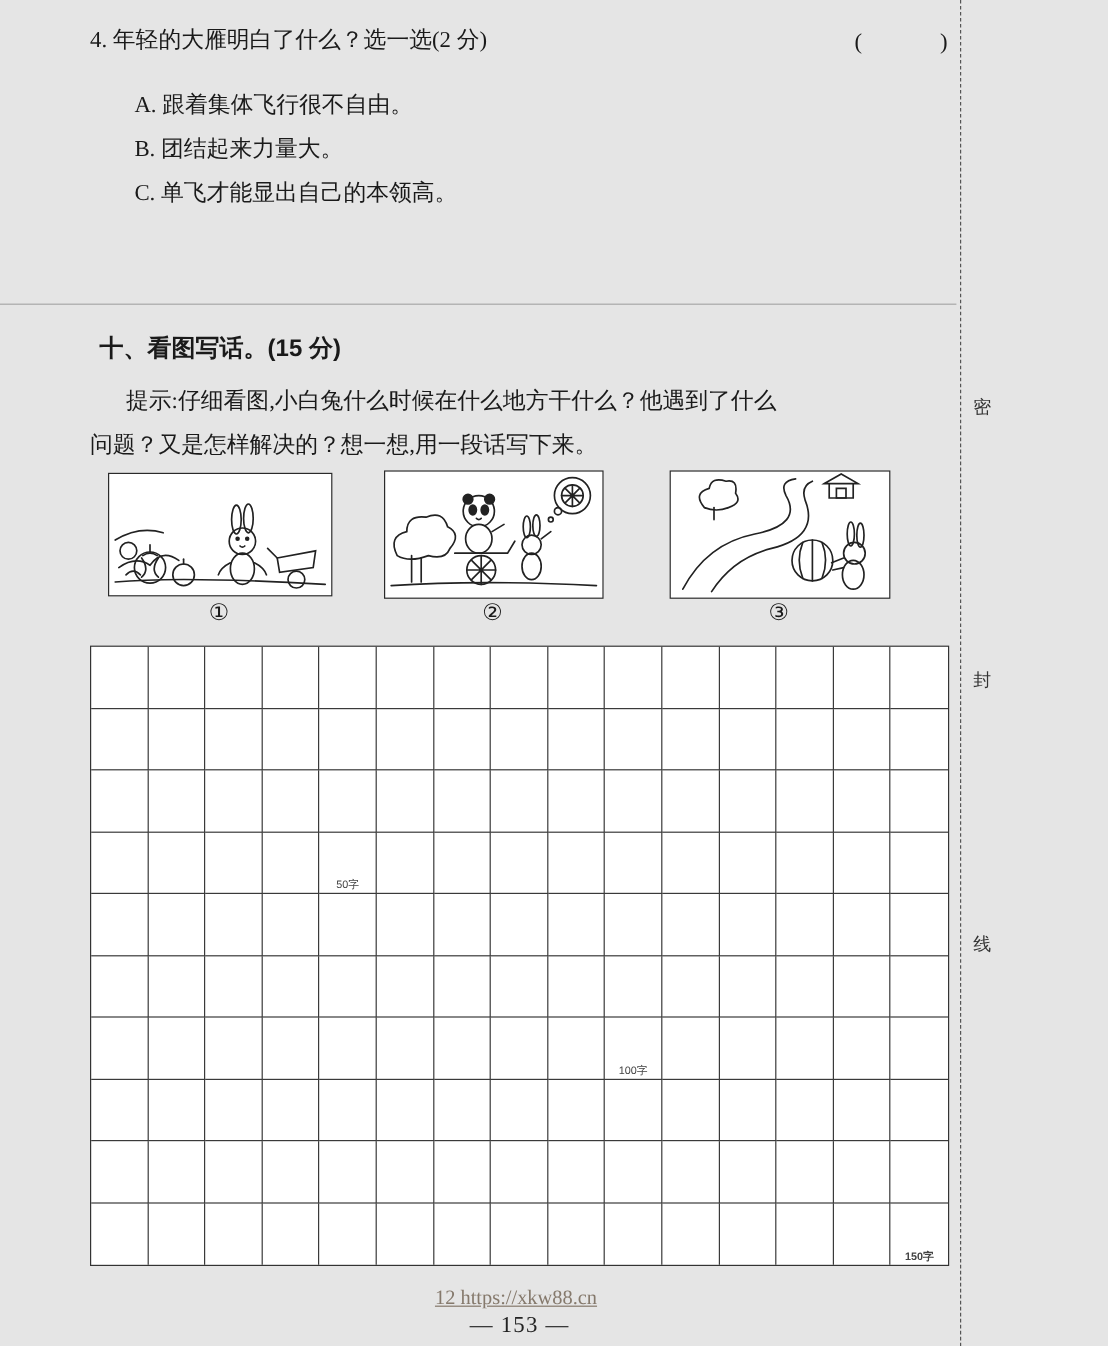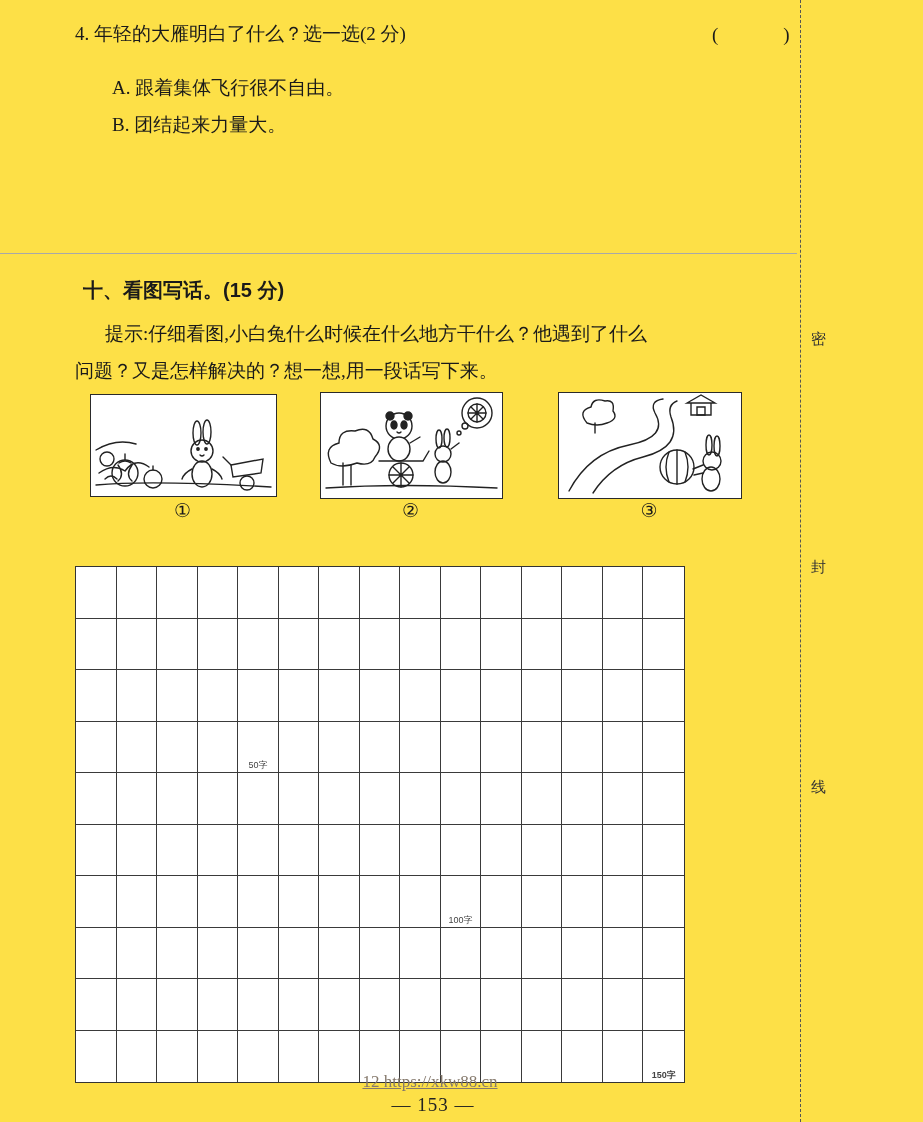--- a/index.html
+++ b/index.html
@@ -1,21 +1,21 @@
 <!DOCTYPE html>
 <html><head>
 <meta charset="utf-8">
 <style>
   html,body{margin:0;padding:0;}
   body{
     width:923px;height:1122px;background:#ffffff;
     font-family:"Liberation Serif","DejaVu Serif",serif;
     color:#1a1a1a;overflow:hidden;
   }
-  .page{position:relative;width:923px;height:1122px;background:#fde047;}
+  .page{position:relative;width:923px;height:1122px;background:#e5e5e5;}
   .abs{position:absolute;}
   .qline{font-size:19px;line-height:1.3;white-space:nowrap;}
   .opt{font-size:19px;line-height:1.3;white-space:nowrap;}
   .answer-blank{font-size:19px;letter-spacing:2px;}
   .divider{height:1px;background:#a8a8a8;}
   .section-heading{font-size:20px;font-weight:bold;font-family:"Liberation Sans","DejaVu Sans",sans-serif;white-space:nowrap;}
   .hint{font-size:19px;white-space:nowrap;}
   .pic-box{border:1px solid #2a2a2a;background:#fff;}
   .pic-label{font-size:19px;text-align:center;}
   .writing-grid{
@@ -45,20 +45,21 @@
 </head>
 <body>
 
 <div class="page">
 
   <div class="abs qline" style="left:75px;top:22px;">4. 年轻的大雁明白了什么？选一选(2 分)</div>
   <div class="abs answer-blank" style="left:712px;top:22px;">(　　　)</div>
 
   <div class="abs opt" style="left:112px;top:113px;">B. 团结起来力量大。</div>
   <div class="abs opt" style="left:112px;top:76px;">A. 跟着集体飞行很不自由。</div>
+  <div class="abs opt" style="left:112px;top:150px;">C. 单飞才能显出自己的本领高。</div>
 
 
   <div class="abs divider" style="left:0;top:253px;width:797px;"></div>
 
   <div class="abs section-heading" style="left:38px;top:277px;margin-left:45px;">十、看图写话。(15 分)</div>
   <div class="abs hint" style="left:105px;top:321px;">提示:仔细看图,小白兔什么时候在什么地方干什么？他遇到了什么</div>
   <div class="abs hint" style="left:75px;top:358px;">问题？又是怎样解决的？想一想,用一段话写下来。</div>
 
   <div class="abs pic-box" style="left:90px;top:394px;width:185px;height:101px;">
     <svg width="185" height="101" viewBox="0 0 185 101">
@@ -148,21 +149,21 @@
         <ellipse cx="152" cy="86" rx="9" ry="12"></ellipse>
         <path d="M144 72 l -10 4 M144 80 l -9 2"></path>
       </g>
     </svg>
   </div>
 
   <div class="abs pic-label" style="left:90px;top:499px;width:185px;">①</div>
   <div class="abs pic-label" style="left:320px;top:499px;width:181px;">②</div>
   <div class="abs pic-label" style="left:558px;top:499px;width:182px;">③</div>
 
-  <div class="abs writing-grid" style="left: 75px; top: 566px; width: 610px; height: 517px; grid-template-columns: repeat(15, 1fr); grid-template-rows: repeat(10, 1fr);">
+  <div class="abs writing-grid" style="left: 75px; top: 538px; width: 716px; height: 517px; grid-template-columns: repeat(15, 1fr); grid-template-rows: repeat(10, 1fr);">
       <div class="grid-cell"></div>
       <div class="grid-cell"></div>
       <div class="grid-cell"></div>
       <div class="grid-cell"></div>
       <div class="grid-cell"></div>
       <div class="grid-cell"></div>
       <div class="grid-cell"></div>
       <div class="grid-cell"></div>
       <div class="grid-cell"></div>
       <div class="grid-cell"></div>

